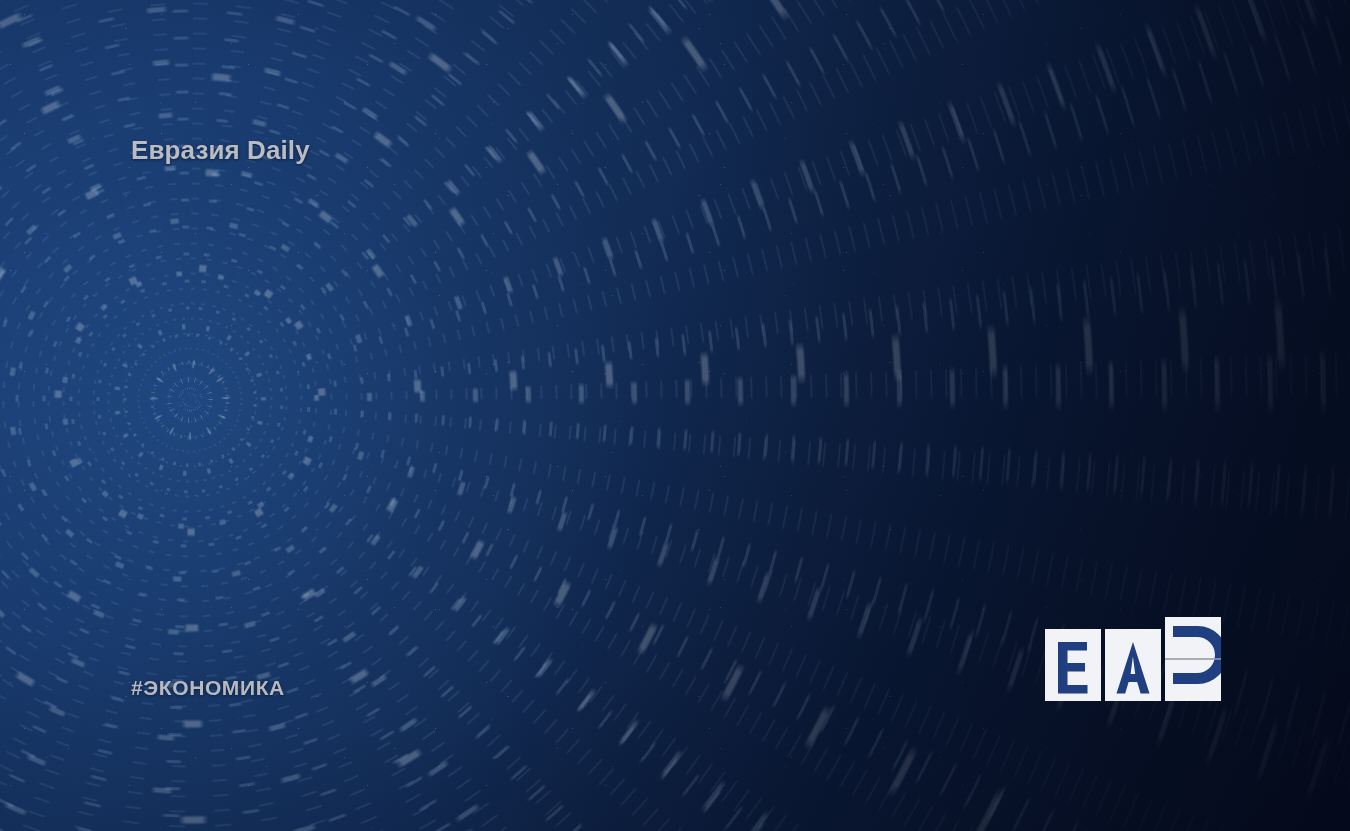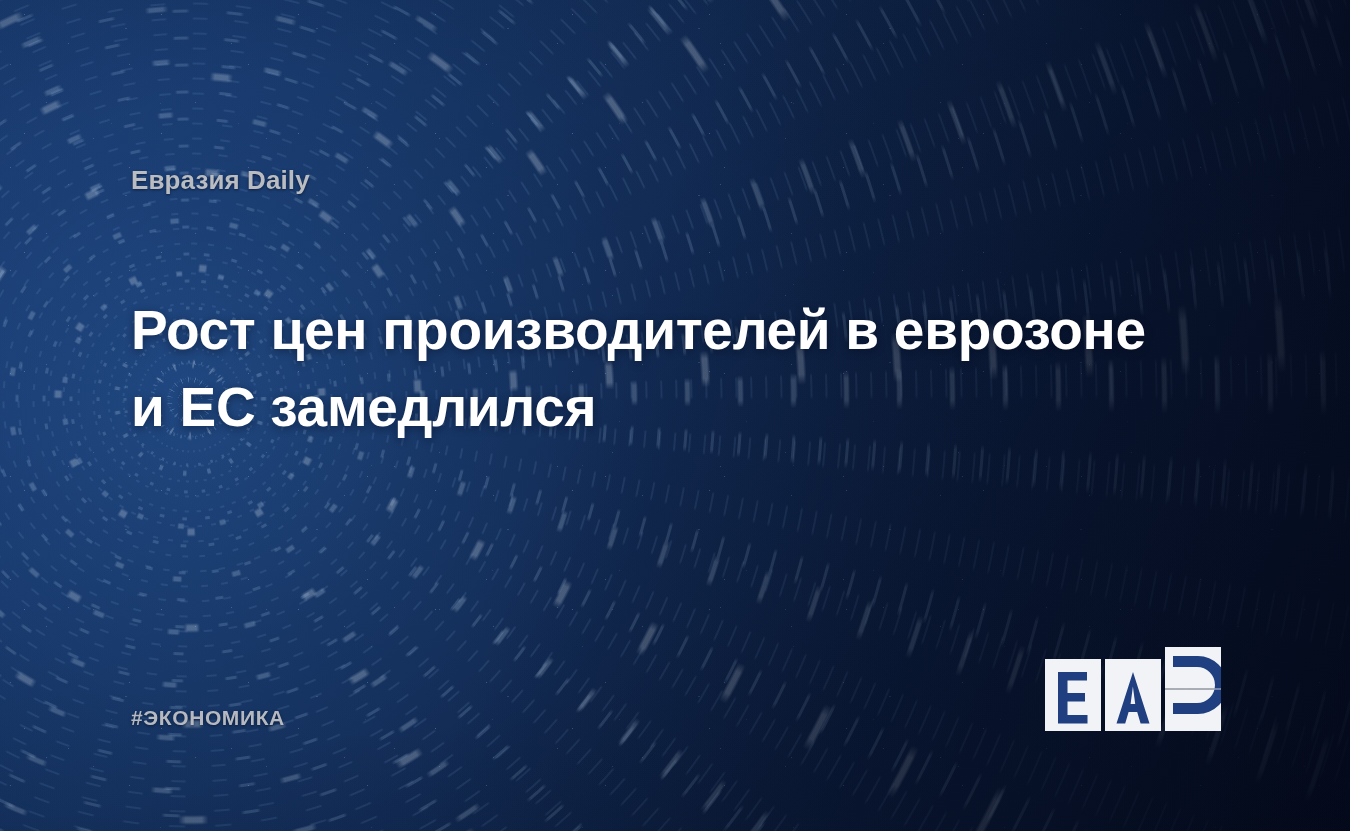--- a/index.html
+++ b/index.html
@@ -145,21 +145,21 @@
       radial-gradient(circle 1.0px at 54% 88%, rgba(205,228,255,.25) 50%, transparent 51%),
       radial-gradient(circle 1.1px at 76% 57%, rgba(205,228,255,.16) 50%, transparent 51%),
       radial-gradient(circle 1.2px at 88% 83%, rgba(205,228,255,.14) 50%, transparent 51%);
     background-size:
       137px 119px, 163px 141px, 191px 167px, 119px 103px,
       149px 131px, 173px 157px, 211px 181px, 127px 149px;
     opacity:.75;
   }
 
   
-  .content { position:absolute; inset:0;margin-top:30px; }
+  .content { position:absolute; inset:0; }
 
   .site-name {
     position:absolute;
     left:131px;
     top:135px;
     font-size:26px;
     font-weight:700;
     letter-spacing:.1px;
     color:#b9bcc1;
     text-shadow:0 1px 3px rgba(2,8,24,.55);
@@ -213,21 +213,20 @@
   <div class="bg-layer bg-trails-c"></div>
   <div class="bg-layer bg-trails-d"></div>
   <div class="bg-layer bg-grain"></div>
   <div class="bg-layer bg-trail-fade"></div>
   <div class="bg-layer bg-vignette"></div>
 
   <div class="content">
 
     <div class="site-name">Евразия Daily</div>
 
-    <h1 class="headline">Рост цен производителей в еврозоне и ЕС замедлился</h1>
 
     <div class="hashtag">#ЭКОНОМИКА</div>
 
     <div class="logo">
       <svg viewBox="0 0 176 84" xmlns="http://www.w3.org/2000/svg">
 
         <rect x="0" y="12" width="56" height="72" fill="#f2f3f6"></rect>
         <path d="M13 25 h29 v8.5 H22.5 v12.5 H40 v8.5 H22.5 v13.5 H42.5 V76.5 H13 Z" fill="#1f3f80"></path>
 
         <rect x="60" y="12" width="56" height="72" fill="#f2f3f6"></rect>

